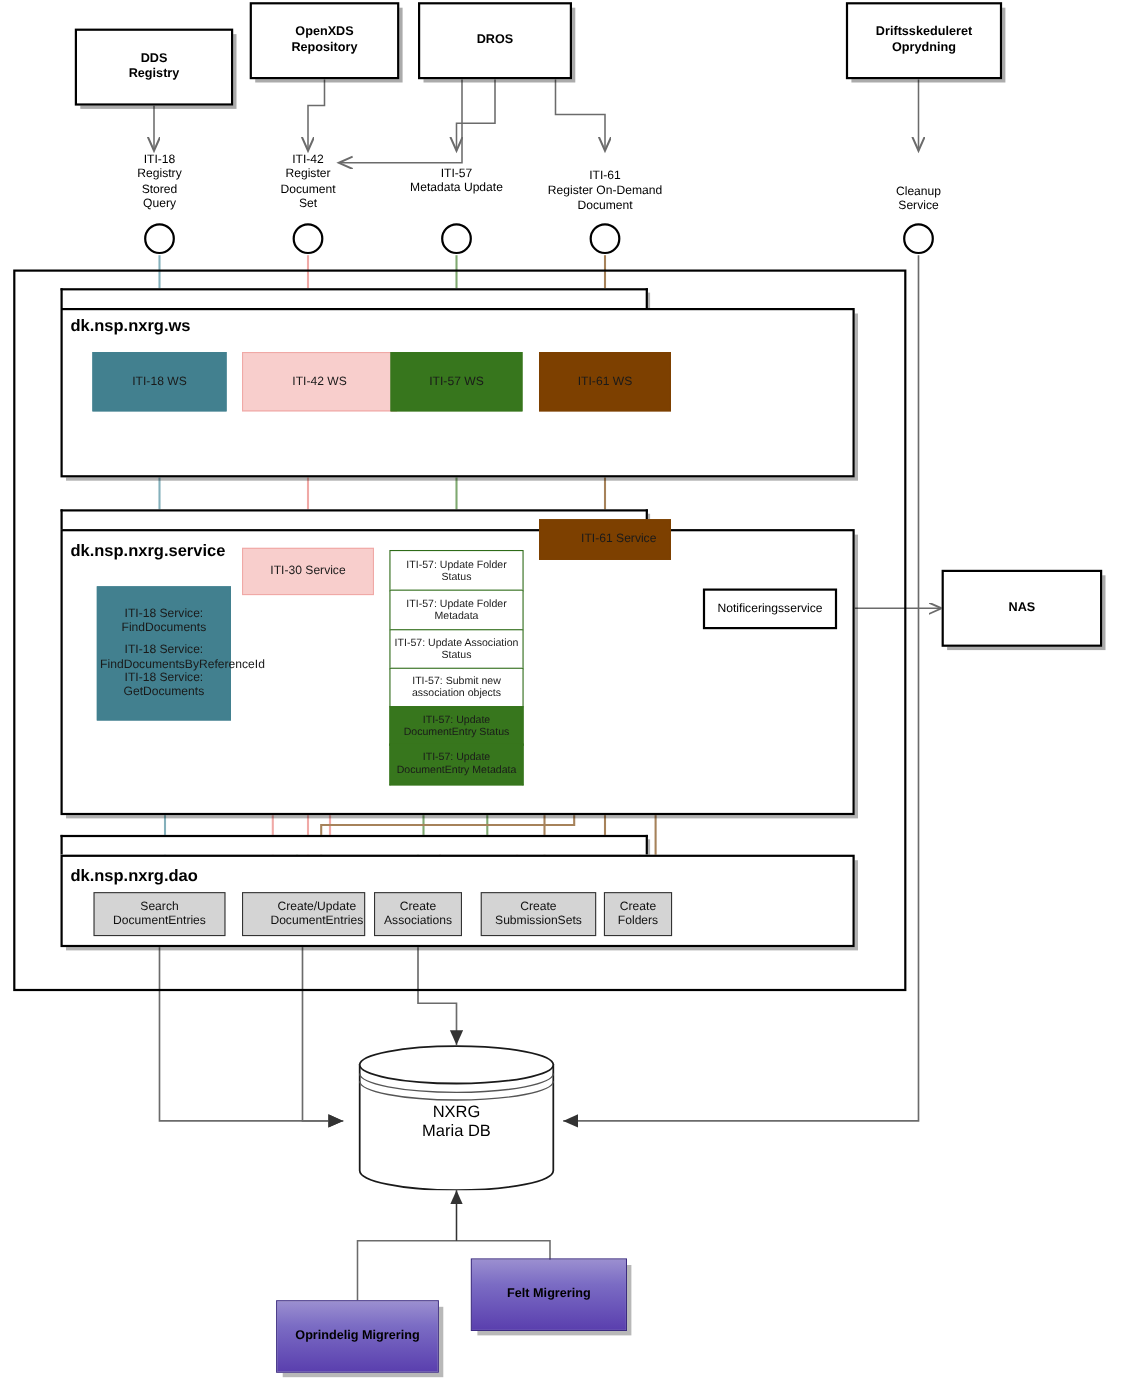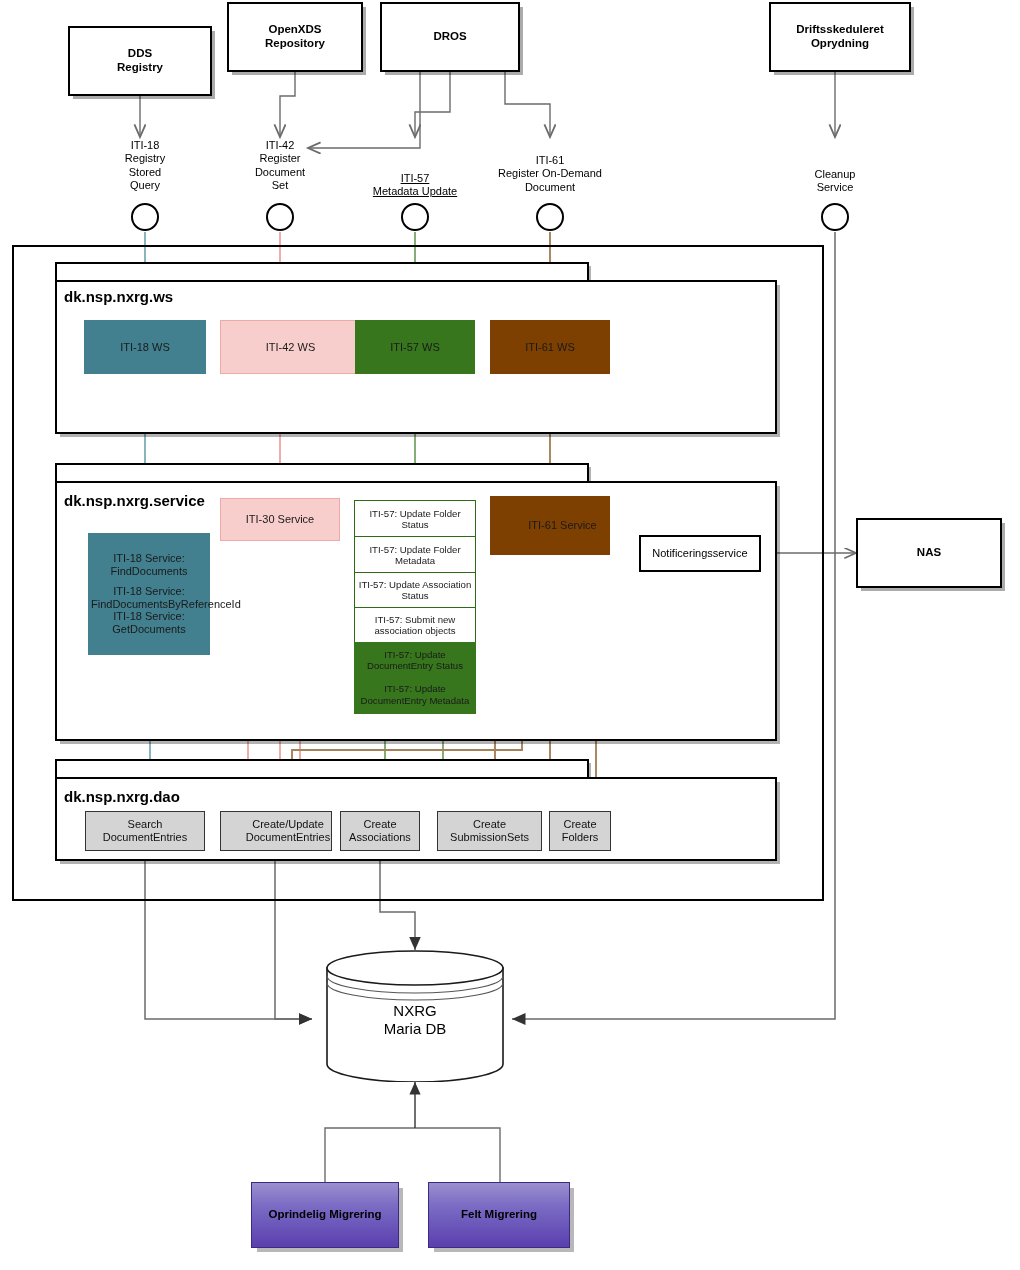--- a/index.html
+++ b/index.html
@@ -185,21 +185,21 @@
   <div class="node extbox multiline" style="left:769px;top:2px;width:142px;height:70px;">
     <div>Driftsskeduleret<br>Oprydning</div>
   </div>
 
   <div class="iflabel" style="left:85px;top:139px;width:120px;">ITI-18<br>Registry<br>Stored<br>Query</div>
   <div class="lolli" style="left:131px;top:203px;"></div>
 
   <div class="iflabel" style="left:220px;top:139px;width:120px;">ITI-42<br>Register<br>Document<br>Set</div>
   <div class="lolli" style="left:266px;top:203px;"></div>
 
-  <div class="iflabel" style="left:340px;top:172px;width:150px;text-decoration:underline;">ITI-57<br>Metadata Update</div>
+  <div class="iflabel" style="left:340px;top:152px;width:150px;">ITI-57<br>Metadata Update</div>
   <div class="lolli" style="left:401px;top:203px;"></div>
 
   <div class="iflabel" style="left:460px;top:154px;width:180px;">ITI-61<br>Register On-Demand<br>Document</div>
   <div class="lolli" style="left:536px;top:203px;"></div>
 
   <div class="iflabel" style="left:775px;top:168px;width:120px;">Cleanup<br>Service</div>
   <div class="lolli" style="left:821px;top:203px;"></div>
 
   <div class="outerframe" style="left:12px;top:245px;width:808px;height:652px;"></div>
 
@@ -232,21 +232,21 @@
     <div>ITI-18 Service: FindDocuments</div>
     <div class="gap"></div>
     <div>ITI-18 Service: FindDocumentsByReferenceId</div>
     <div>ITI-18 Service: GetDocuments</div>
   </div>
 
   <div class="node comp pink" style="left:220px;top:498px;width:120px;height:43px;">
     <span>ITI-30 Service</span>
   </div>
 
-  <div class="node comp brown" style="left:490px;top:496px;width:120px;height:59px;padding-left:25px;">
+  <div class="node comp brown" style="left:490px;top:472px;width:120px;height:37px;padding-left:25px;">
     <span>ITI-61 Service</span>
   </div>
 
   <div class="stack" style="left:354px;top:500px;width:122px;">
     <div class="cell" style="height:38px;">
       <span>ITI-57: Update Folder Status</span>
     </div>
     <div class="cell" style="height:37px;margin-top:-1.6px;">
       <span>ITI-57: Update Folder Metadata</span>
     </div>
@@ -300,17 +300,17 @@
       <ellipse cx="90" cy="18" rx="88" ry="17" fill="#ffffff" stroke="#1a1a1a" stroke-width="1.6"></ellipse>
       <path d="M2,26 A88,17 0 0 0 178,26" fill="none" stroke="#555" stroke-width="1.2"></path>
       <path d="M2,33 A88,17 0 0 0 178,33" fill="none" stroke="#555" stroke-width="1.2"></path>
     </svg>
     <div class="label" style="top:52px;">NXRG<br>Maria DB</div>
   </div>
 
   <div class="node migbox" style="left:251px;top:1182px;width:148px;height:66px;">
     <span>Oprindelig Migrering</span>
   </div>
-  <div class="node migbox" style="left:428px;top:1182px;width:142px;height:66px;">
+  <div class="node migbox" style="left:428px;top:1144px;width:142px;height:66px;">
     <span>Felt Migrering</span>
   </div>
 
 </div>
 
 </body></html>

